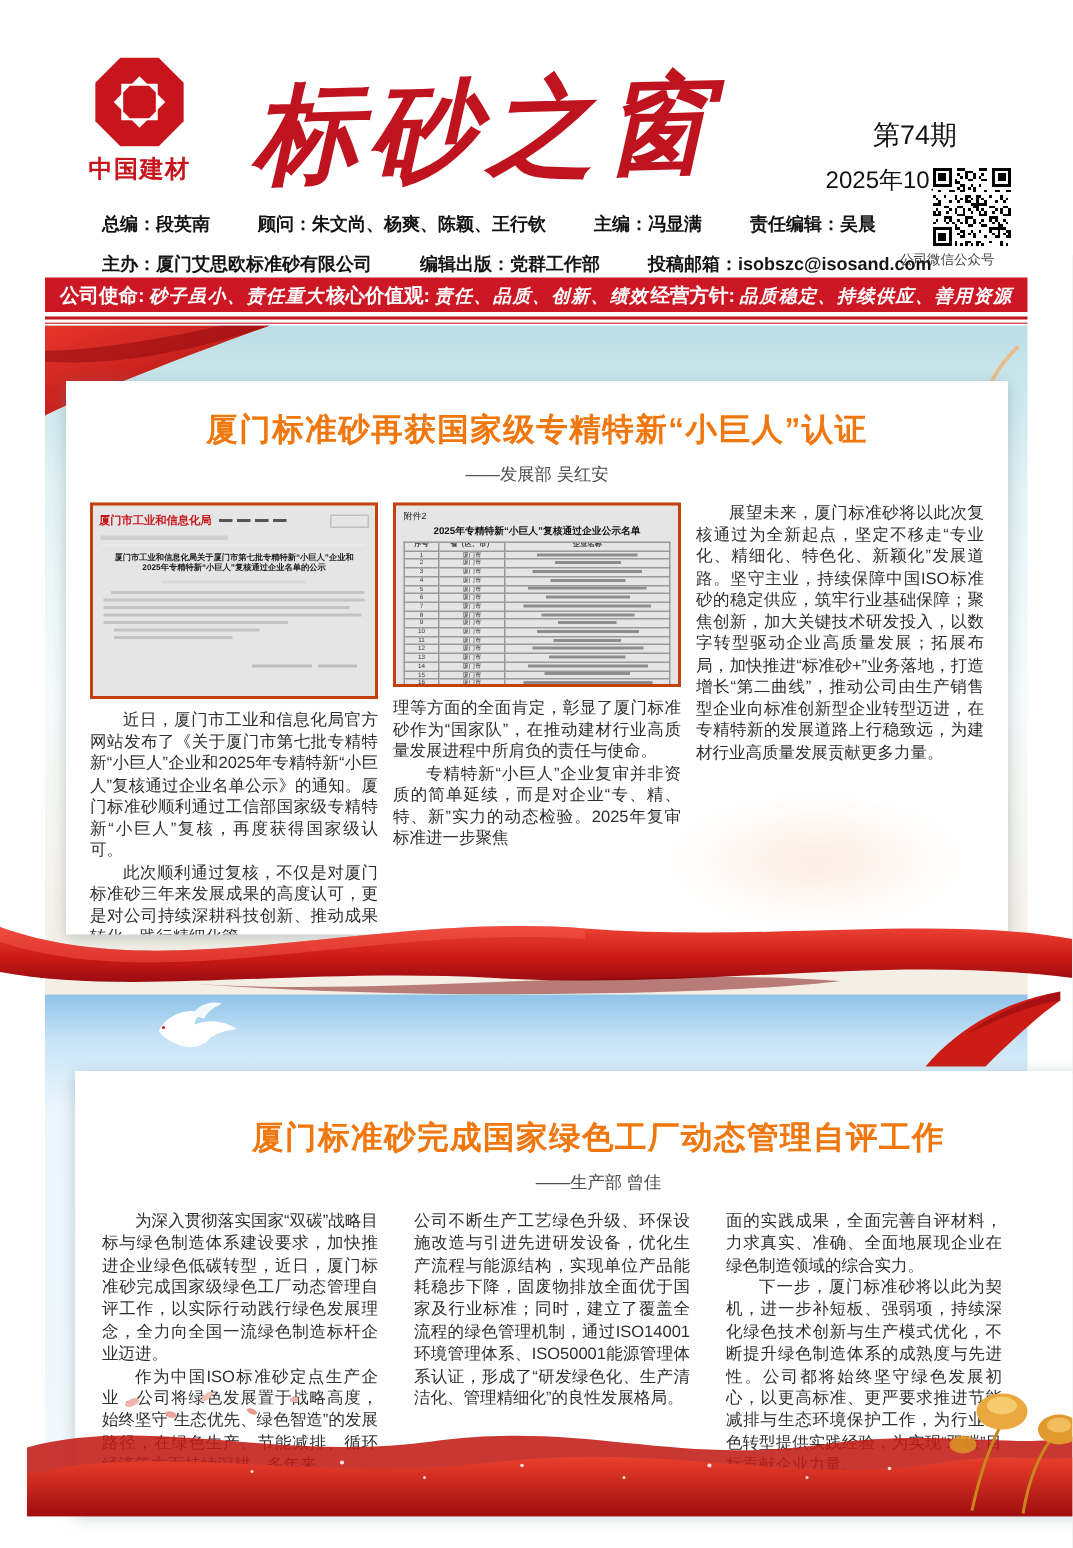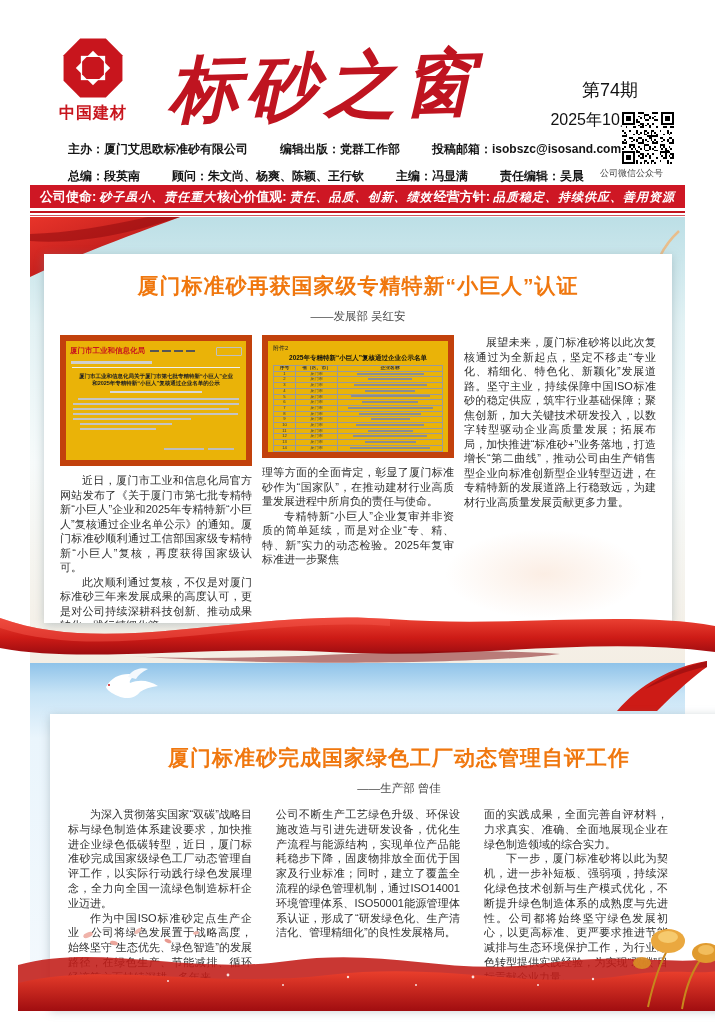--- a/index.html
+++ b/index.html
@@ -49,21 +49,21 @@
   .a-title{margin:0;text-align:center;color:#f0770e;font-size:21px;font-weight:bold;letter-spacing:1px;}
   .a-byline{text-align:center;font-size:11.5px;color:#4a4a4a;margin:9px 0 11px;}
   .cols{display:flex;gap:10px;}
   .col{width:192px;}
   .coltext p{font-size:11px;line-height:14.5px;color:#2f2f2f;text-align:justify;margin:0;}
   .coltext p.ind{text-indent:2em;}
   .wm{position:absolute;right:28px;bottom:4px;width:200px;height:90px;
       background:radial-gradient(ellipse at center,rgba(233,148,88,.16),transparent 70%);}
 
   
-  .fig{border:6px solid #c2410c;background:#eab308;box-sizing:border-box;overflow:hidden;}
+  .fig{border:2px solid #c2410c;background:#e5e5e5;box-sizing:border-box;overflow:hidden;}
   .fig1{height:131px;margin-bottom:7px;}
   .gz-top{display:flex;align-items:center;gap:3px;padding:5px 4px 4px;}
   .gz-site{color:#c8151d;font-weight:bold;font-size:7.5px;white-space:nowrap;}
   .gz-nav{display:flex;gap:3px;margin-left:2px;}
   .gz-nav i{width:9px;height:2.5px;background:#555;}
   .gz-search{margin-left:auto;width:24px;height:7px;border:1px solid #c0c0c0;border-radius:1px;}
   .gz-crumb{height:2.5px;width:45%;background:#cfcfcf;margin:1px 5px 3px;}
   .gz-doc{margin:2px 6px 0;border-top:1px solid #eee;padding-top:3px;}
   .gz-doctitle{font-size:5.5px;font-weight:bold;color:#222;text-align:center;line-height:1.4;margin:2px 6px;}
   .gz-meta{width:55%;height:2px;background:#d8d8d8;margin:3px auto 5px;}
@@ -343,29 +343,29 @@
         <rect x="16" y="28" width="1" height="1" fill="#000"></rect>
         <rect x="18" y="28" width="1" height="1" fill="#000"></rect>
         <rect x="25" y="28" width="1" height="1" fill="#000"></rect>
         <rect x="27" y="28" width="1" height="1" fill="#000"></rect>
       </svg>
   </div>
   <div class="qr-caption">公司微信公众号</div>
 
   <div class="info">
       <div class="info-row">
-        <span class="info-item"><b>主办：</b><span>厦门艾思欧标准砂有限公司</span></span>
-        <span class="info-item"><b>编辑出版：</b><span>党群工作部</span></span>
-        <span class="info-item"><b>投稿邮箱：</b><span>isobszc@isosand.com</span></span>
-      </div>
-      <div class="info-row">
         <span class="info-item"><b>总编：</b><span>段英南</span></span>
         <span class="info-item"><b>顾问：</b><span>朱文尚、杨爽、陈颖、王行钦</span></span>
         <span class="info-item"><b>主编：</b><span>冯显满</span></span>
         <span class="info-item"><b>责任编辑：</b><span>吴晨</span></span>
+      </div>
+      <div class="info-row">
+        <span class="info-item"><b>主办：</b><span>厦门艾思欧标准砂有限公司</span></span>
+        <span class="info-item"><b>编辑出版：</b><span>党群工作部</span></span>
+        <span class="info-item"><b>投稿邮箱：</b><span>isobszc@isosand.com</span></span>
       </div>
     </div>
 
   <div class="banner">
       <span class="b-item"><span class="lbl">公司使命:</span><span class="val">砂子虽小、责任重大</span></span>
       <span class="b-item"><span class="lbl">核心价值观:</span><span class="val">责任、品质、创新、绩效</span></span>
       <span class="b-item"><span class="lbl">经营方针:</span><span class="val">品质稳定、持续供应、善用资源</span></span>
     </div>
   <div class="rule"></div>
 

